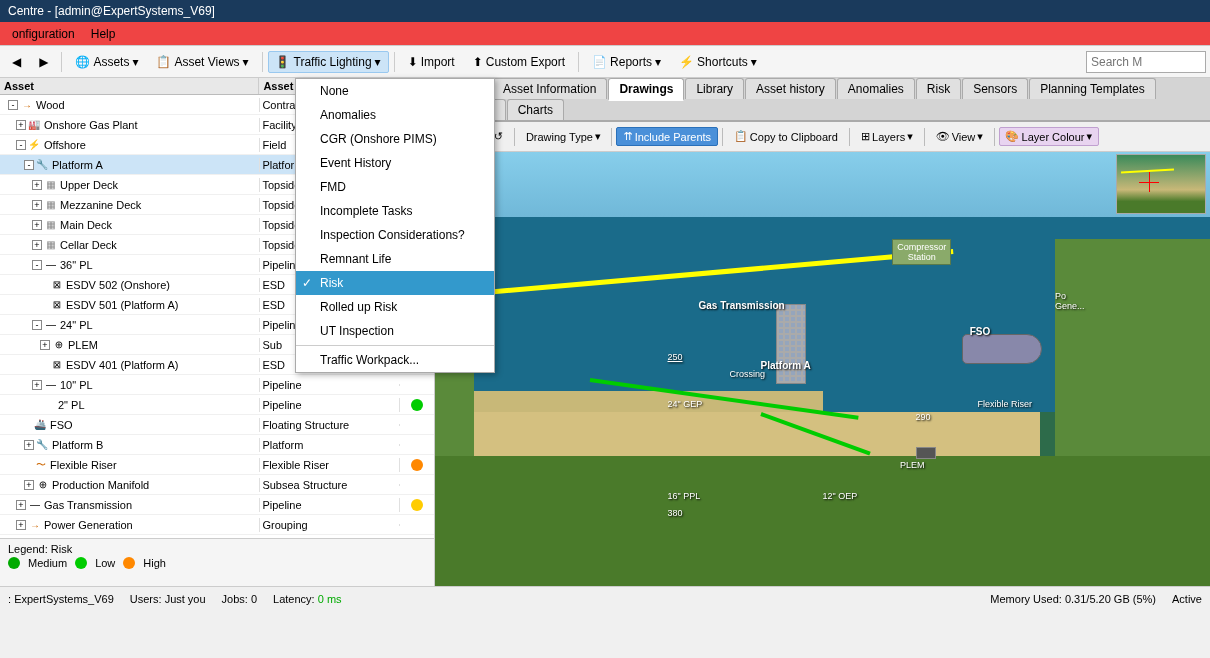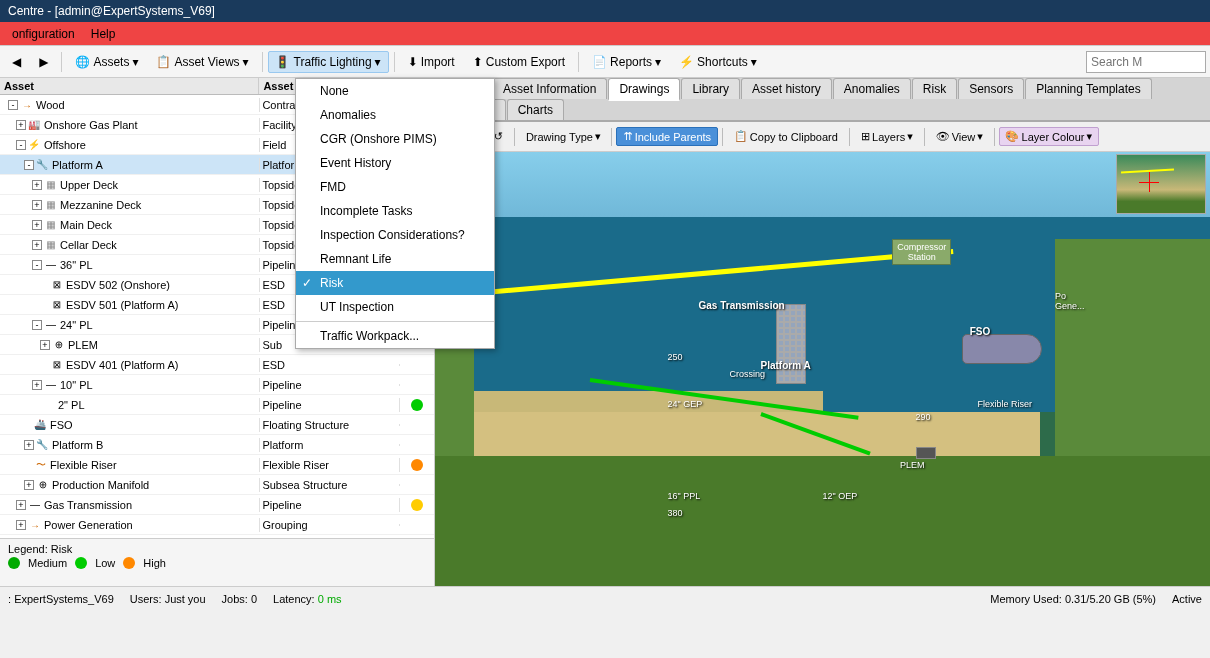--- a/index.html
+++ b/index.html
@@ -51,21 +51,21 @@
 
     
     #legend { height: 48px; background: #f5f5f5; border-top: 1px solid #ccc; padding: 4px 8px; display: flex; flex-direction: column; gap: 2px; }
     .legend-row { display: flex; align-items: center; gap: 8px; font-size: 11px; }
     .legend-dot { width: 12px; height: 12px; border-radius: 50%; flex-shrink: 0; }
 
     
     #right-panel { flex: 1; display: flex; flex-direction: column; background: #e8e8e8; }
     #tabs-bar { background: #d4d4d4; display: flex; align-items: flex-end; border-bottom: 2px solid #aaa; padding: 0 4px; flex-wrap: wrap; }
     .tab { padding: 3px 10px; border: 1px solid #aaa; border-bottom: none; background: #e0e0e0; cursor: pointer; font-size: 12px; margin-right: 1px; border-radius: 3px 3px 0 0; }
-    .tab.active { background: white; border-bottom: 2px solid white; margin-bottom: -2px; }
+    .tab.active { background: white; border-bottom: 2px solid white; margin-bottom: -2px; font-weight: bold; }
     #drawing-toolbar { background: #f0f0f0; height: 30px; display: flex; align-items: center; padding: 0 4px; border-bottom: 1px solid #ccc; gap: 2px; flex-shrink: 0; }
     .draw-btn { display: flex; align-items: center; gap: 2px; padding: 2px 6px; border: 1px solid transparent; border-radius: 2px; cursor: pointer; font-size: 11px; background: transparent; white-space: nowrap; }
     .draw-btn.active { background: #4a90d9; color: white; border-color: #2a70b9; }
     .draw-separator { width: 1px; height: 18px; background: #bbb; margin: 0 2px; }
     .draw-btn-highlight { background: #e8f0ff; border: 1px solid #aac; }
     #drawing-area { flex: 1; overflow: hidden; position: relative; background: #2d6b4a; }
 
     
     #dropdown-menu { position: absolute; left: 295px; top: 78px; background: white; border: 1px solid #aaa; box-shadow: 2px 2px 6px rgba(0,0,0,0.3); z-index: 1000; width: 200px; }
     .dropdown-item { padding: 5px 20px 5px 24px; cursor: pointer; font-size: 12px; position: relative; }
@@ -499,21 +499,21 @@
         <div style="position:absolute;top:57%;left:30%;font-size:9px;color:white;text-shadow:1px 1px 2px black;">24" GEP</div>
 
         <div style="position:absolute;top:34%;left:34%;font-size:10px;color:white;text-shadow:1px 1px 2px black;font-weight:bold;">Gas Transmission</div>
 
         <div style="position:absolute;top:78%;left:30%;font-size:9px;color:white;text-shadow:1px 1px 2px black;">16" PPL</div>
 
         <div style="position:absolute;top:78%;left:50%;font-size:9px;color:white;text-shadow:1px 1px 2px black;">12" OEP</div>
 
         <div style="position:absolute;top:32%;left:80%;font-size:9px;color:white;text-shadow:1px 1px 2px black;">Po<br>Gene...</div>
 
-        <div style="position:absolute;top:46%;left:30%;font-size:9px;color:white;text-shadow:1px 1px 2px black;">250</div>
+        <div style="position:absolute;top:46%;left:30%;font-size:9px;color:white;text-shadow:1px 1px 2px black;text-decoration:underline;">250</div>
         <div style="position:absolute;top:60%;left:62%;font-size:9px;color:white;text-shadow:1px 1px 2px black;">290</div>
         <div style="position:absolute;top:82%;left:30%;font-size:9px;color:white;text-shadow:1px 1px 2px black;">380</div>
 
         <div style="position:absolute;top:50%;left:38%;font-size:9px;color:white;text-shadow:1px 1px 2px black;">Crossing</div>
       </div>
 
       <div id="mini-thumb" style="position:absolute;top:2px;right:4px;width:90px;height:60px;background:white;border:1px solid #aaa;z-index:10;overflow:hidden;">
         <div style="width:100%;height:100%;background:linear-gradient(180deg,#3a8a5a 0%,#c8b878 60%,#4a7a2a 80%);position:relative;">
           <div style="position:absolute;top:30%;left:25%;width:20px;height:20px;">
 
@@ -534,20 +534,21 @@
   <div class="dropdown-item">CGR (Onshore PIMS)</div>
   <div class="dropdown-item">Event History</div>
   <div class="dropdown-item">FMD</div>
   <div class="dropdown-item">Incomplete Tasks</div>
   <div class="dropdown-item">Inspection Considerations?</div>
   <div class="dropdown-item">Remnant Life</div>
   <div class="dropdown-item selected">
     <span class="check">✓</span>
     Risk
   </div>
+  <div class="dropdown-item">Rolled up Risk</div>
   <div class="dropdown-item">UT Inspection</div>
   <div style="border-top:1px solid #ccc;margin:2px 0;"></div>
   <div class="dropdown-item">Traffic Workpack...</div>
 </div>
 
 <div id="statusbar">
   <div class="status-left">
     <span>: <span>ExpertSystems_V69</span></span>
     <span><span>Users:</span> <span>Just you</span></span>
     <span><span>Jobs:</span> <span>0</span></span>

